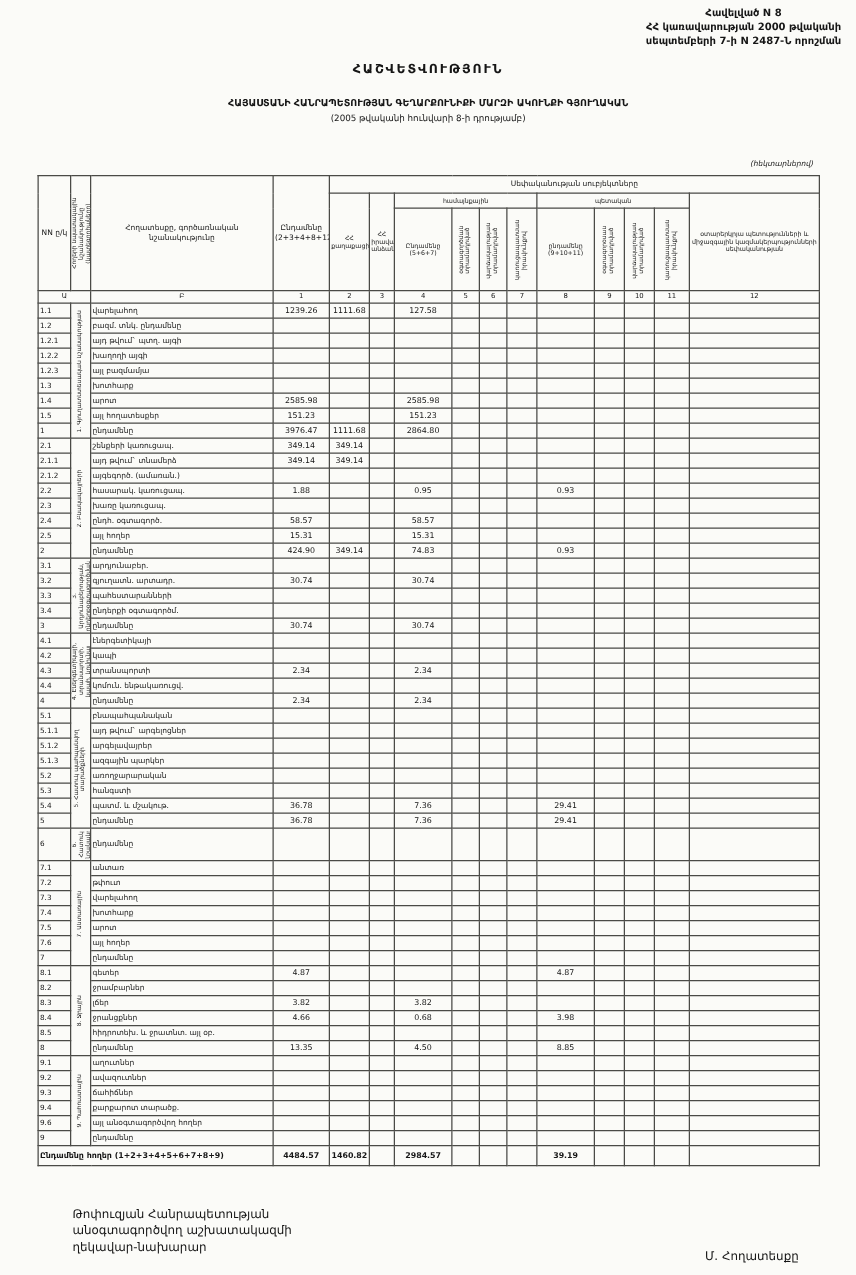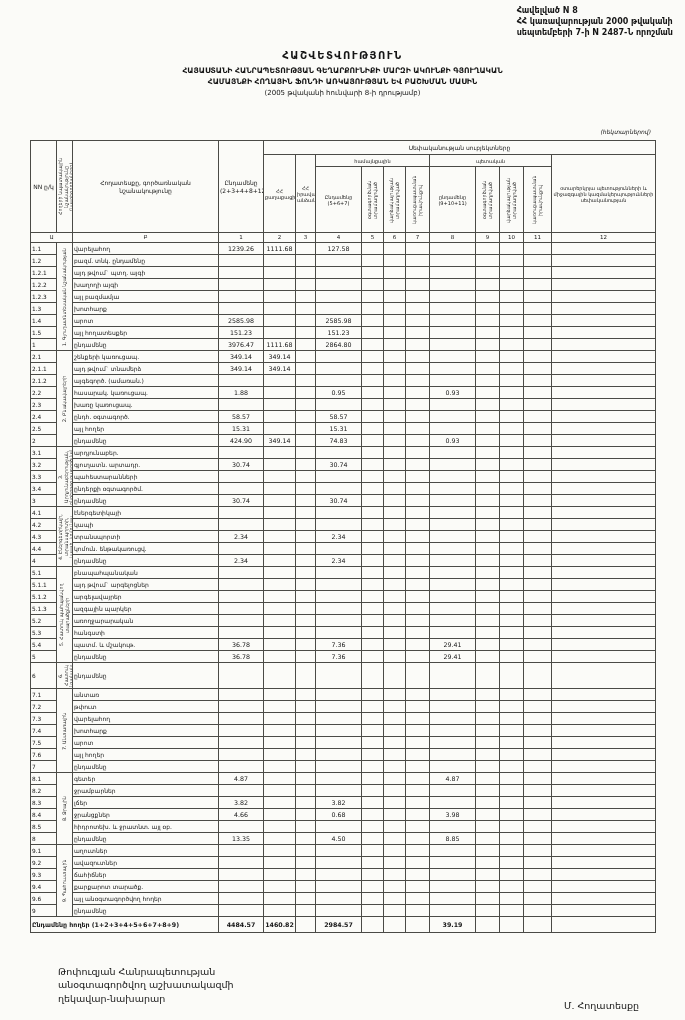--- a/index.html
+++ b/index.html
@@ -9,24 +9,24 @@
     background: #e9e9e6;
     font-family: "DejaVu Sans", sans-serif;
     color: #161616;
   }
   .page {
     position: relative; width: 685px; height: 1020px;
     background: #fbfbf8; overflow: hidden;
   }
   .appendix {
     position: absolute; top: 6px; right: 12px;
-    text-align: left; font-size: 8px; font-weight: bold; line-height: 1.35;
+    text-align: center; font-size: 8px; font-weight: bold; line-height: 1.35;
   }
   .title-block { position: absolute; top: 50px; left: 0; right: 0; text-align: center; }
-  .doc-title { font-size: 10px; font-weight: bold; letter-spacing: 1.5px; margin-bottom: 5px; }
+  .doc-title { font-size: 10px; font-weight: bold; letter-spacing: 1.5px; margin-bottom: 17px; }
   .doc-subtitle { font-size: 7.6px; font-weight: bold; line-height: 1.4; }
   .doc-date { font-size: 7px; font-weight: normal; margin-top: 2px; }
   .unit-note { position: absolute; top: 128px; right: 34px; font-size: 6px; font-style: italic; }
 
   table.balance {
     position: absolute; top: 140px; left: 30px;
     width: 625px; border-collapse: collapse; table-layout: fixed;
   }
   table.balance th, table.balance td {
     border: 1px solid #4a4a46; padding: 0 1px;
@@ -66,21 +66,20 @@
 
   <div class="appendix">
     <div>Հավելված N 8</div>
     <div>ՀՀ կառավարության 2000 թվականի</div>
     <div>սեպտեմբերի 7-ի  N 2487-Ն որոշման</div>
   </div>
 
   <div class="title-block">
     <div class="doc-title">ՀԱՇՎԵՏՎՈՒԹՅՈՒՆ</div>
     <div class="doc-subtitle">ՀԱՅԱՍՏԱՆԻ ՀԱՆՐԱՊԵՏՈՒԹՅԱՆ ԳԵՂԱՐՔՈՒՆԻՔԻ ՄԱՐԶԻ ԱԿՈՒՆՔԻ ԳՅՈՒՂԱԿԱՆ</div>
-    <div class="doc-subtitle">ՀԱՄԱՅՆՔԻ ՀՈՂԱՅԻՆ ՖՈՆԴԻ ԱՌԿԱՅՈՒԹՅԱՆ ԵՎ ԲԱՇԽՄԱՆ ՄԱՍԻՆ</div>
     <div class="doc-date">(2005 թվականի հունվարի 8-ի դրությամբ)</div>
   </div>
 
   <div class="unit-note">(հեկտարներով)</div>
 
   <table class="balance">
     <colgroup>
       <col style="width:26px">
         <col style="width:16px">
         <col style="width:146px">

